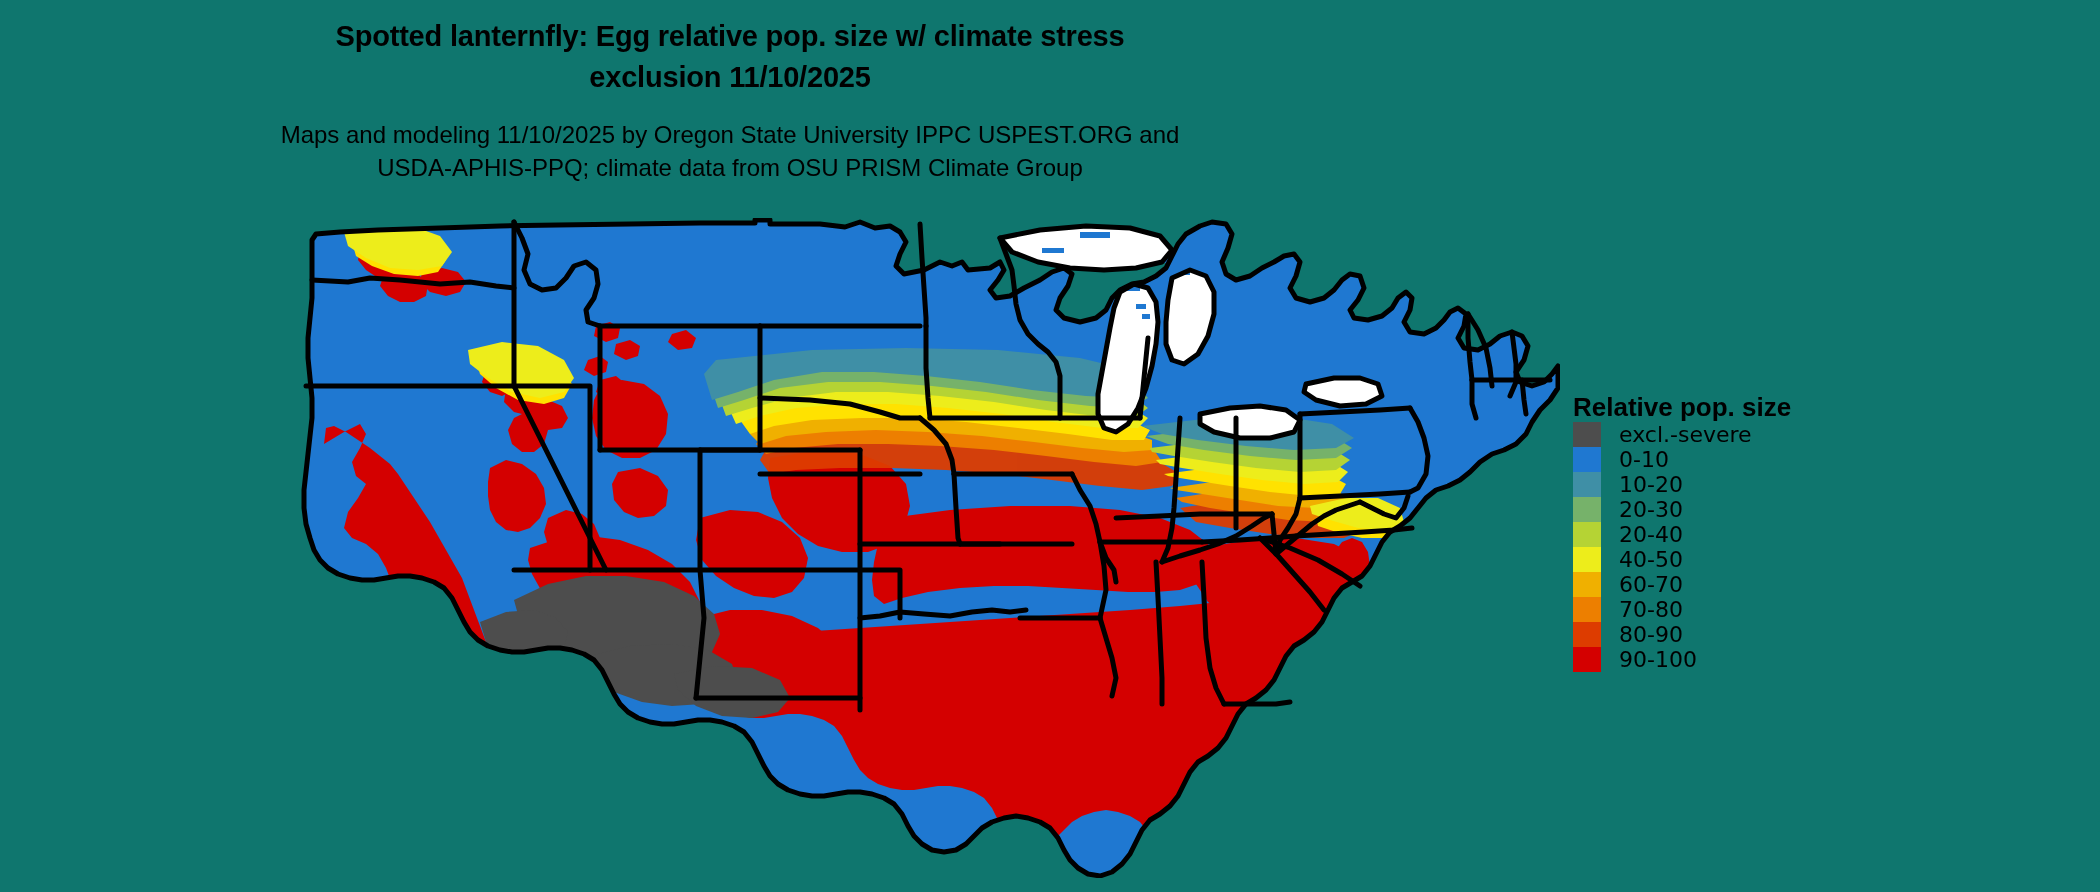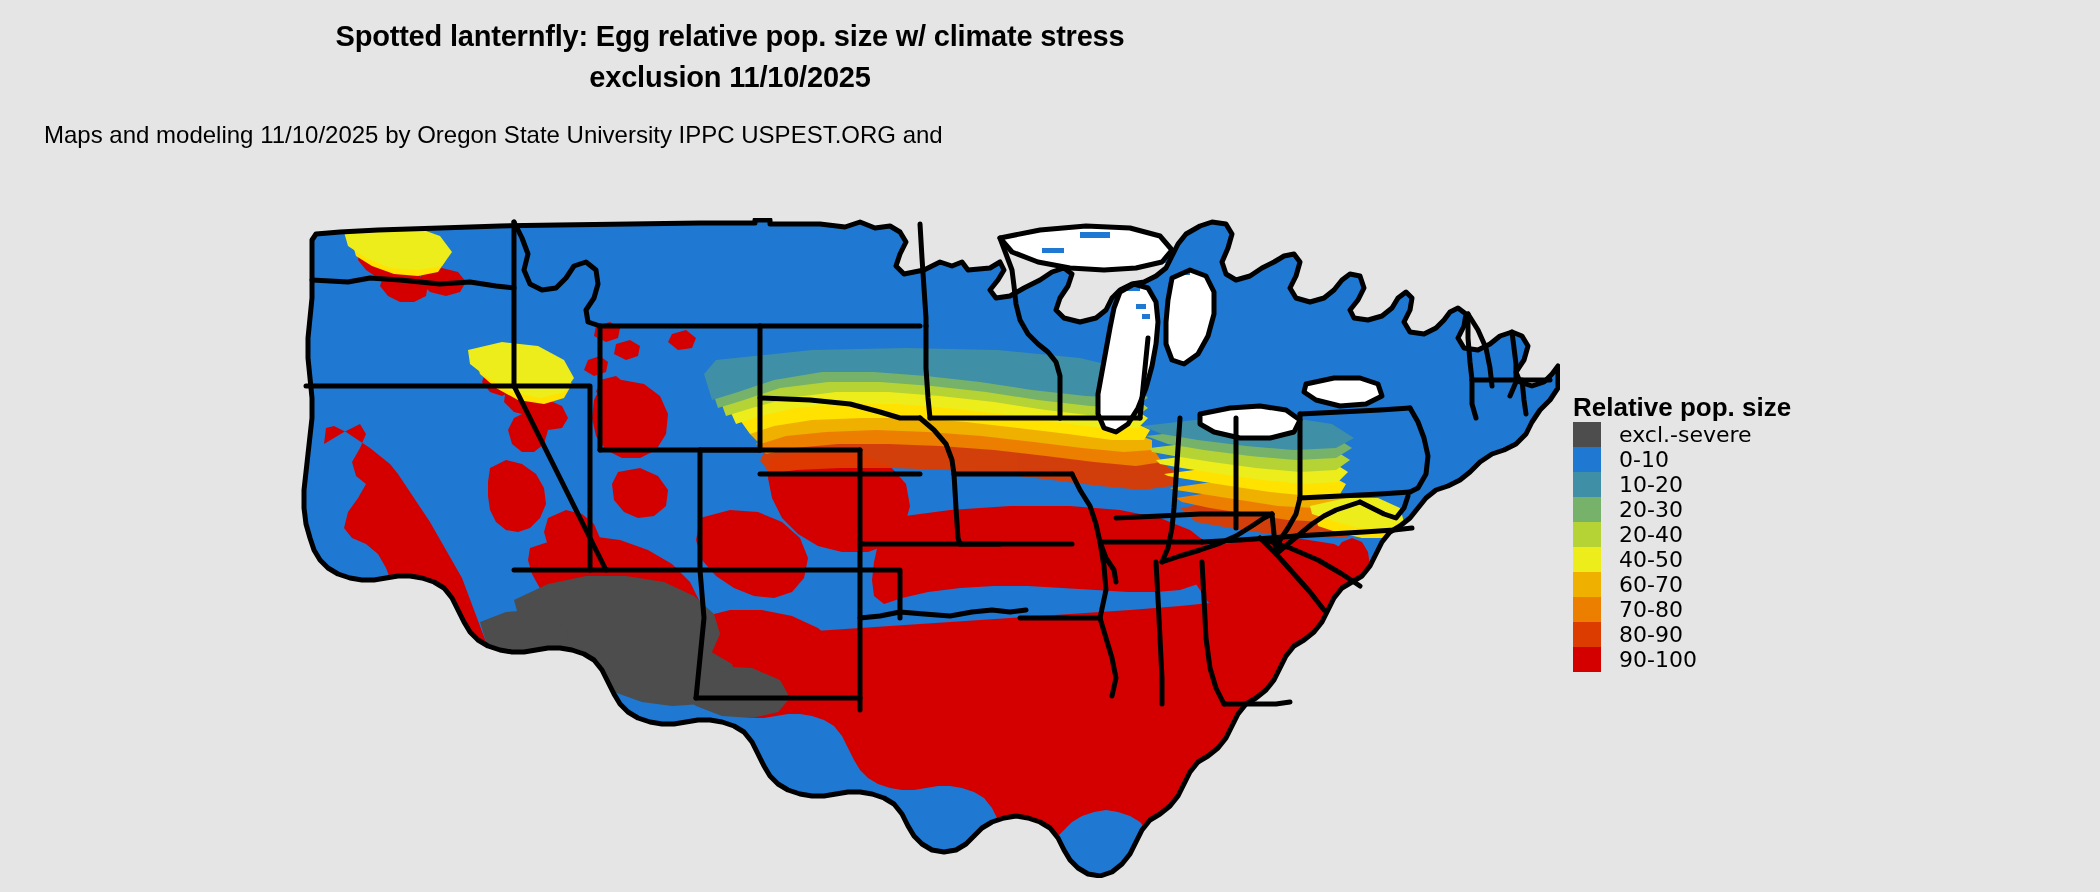--- a/index.html
+++ b/index.html
@@ -3,33 +3,33 @@
 <meta charset="utf-8">
 <title>Spotted lanternfly map</title>
 <style>
   html,body{margin:0;padding:0;background:#ffffff;}
   body{
     width:2100px;height:892px;overflow:hidden;
     font-family:"Liberation Sans","DejaVu Sans",sans-serif;
     color:#000;
     position:relative;
   }
-  #figure{position:absolute;inset:0;background:#e5e5e5;}
+  #figure{position:absolute;inset:0;background:#0f766e;}
 
   
   .title-block{
     position:absolute;left:0;top:16px;width:1460px;
     text-align:center;
   }
   .title-line{
     font-size:29px;font-weight:bold;line-height:41px;
     letter-spacing:-0.2px;white-space:pre;
   }
   .subtitle-block{
-    position:absolute;left:0;top:118px;width:1460px;padding-left:44px;
+    position:absolute;left:0;top:118px;width:1460px;text-align:center;
   }
   .subtitle-line{
     font-size:24px;font-weight:normal;line-height:33px;white-space:pre;
   }
 
   
   #map-wrap{
     position:absolute;left:300px;top:218px;width:1260px;height:660px;
   }
   #map-svg{display:block;width:1260px;height:660px;}
@@ -58,20 +58,21 @@
 
 <div id="figure">
 
   <div class="title-block">
     <div class="title-line">Spotted lanternfly: Egg relative pop. size w/ climate stress</div>
     <div class="title-line">exclusion 11/10/2025</div>
   </div>
 
   <div class="subtitle-block">
     <div class="subtitle-line">Maps and modeling 11/10/2025 by Oregon State University IPPC USPEST.ORG and</div>
+    <div class="subtitle-line">USDA-APHIS-PPQ; climate data from OSU PRISM Climate Group</div>
   </div>
 
   <div id="map-wrap">
   <svg id="map-svg" viewBox="0 0 1260 660" xmlns="http://www.w3.org/2000/svg">
     <defs>
 
       <clipPath id="conus">
         <path d="M12,22 L16,16 L40,14 L78,12 L140,10 L200,8 L258,7 L330,6 L400,5 L455,5
                  L455,2 L470,2 L470,6 L520,6 L545,9 L560,4 L575,10 L590,8 L600,14 L606,24
                  L600,36 L596,48 L604,56 L624,52 L640,44 L652,48 L662,44 L668,52 L690,50

